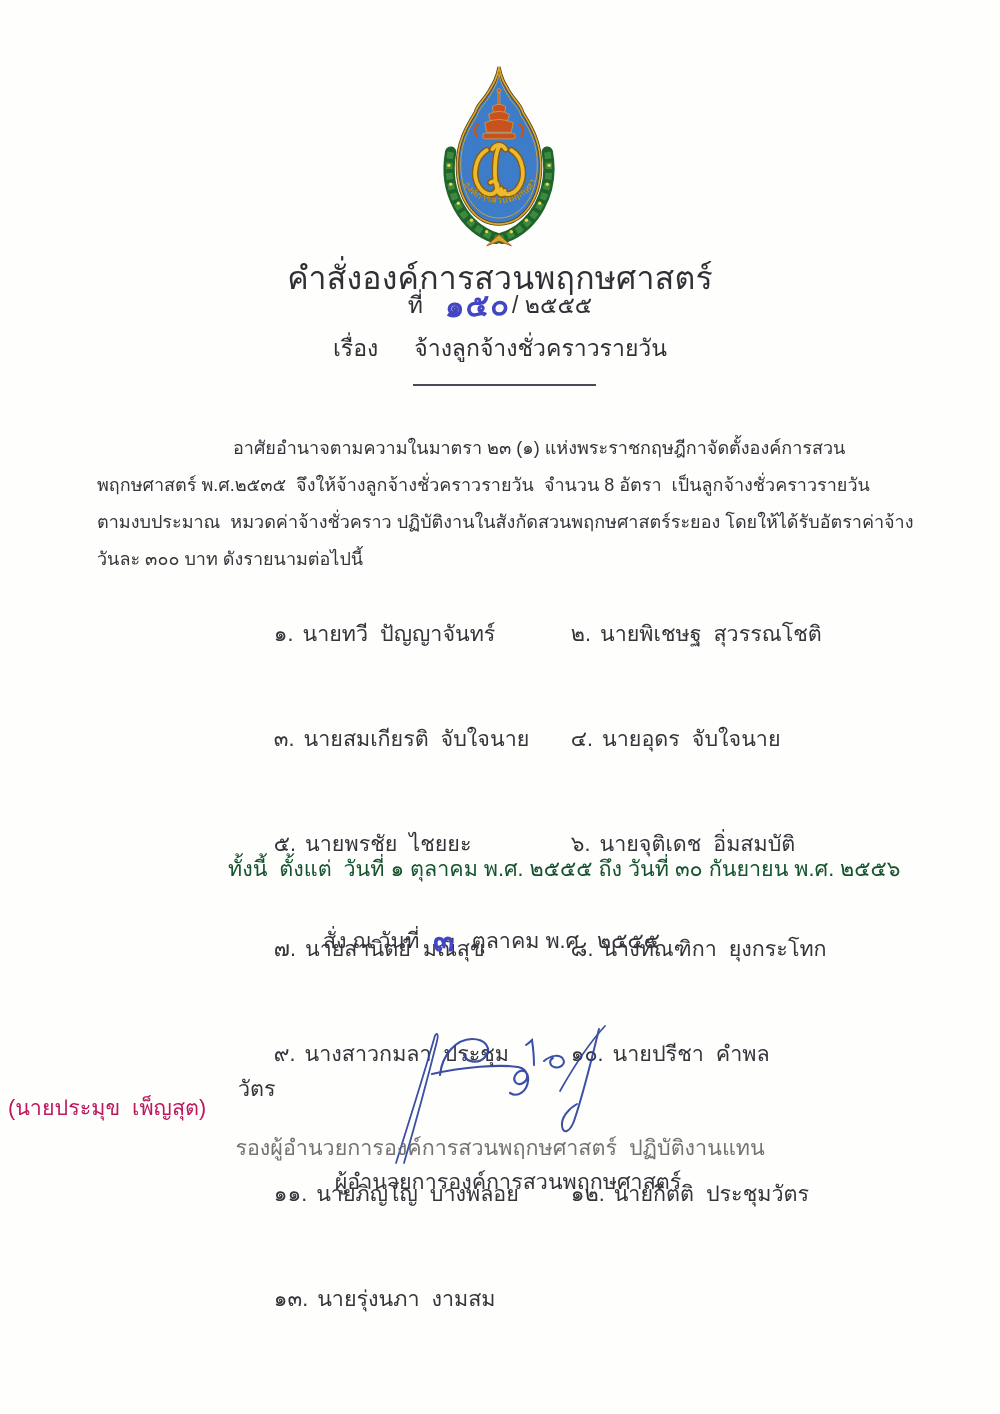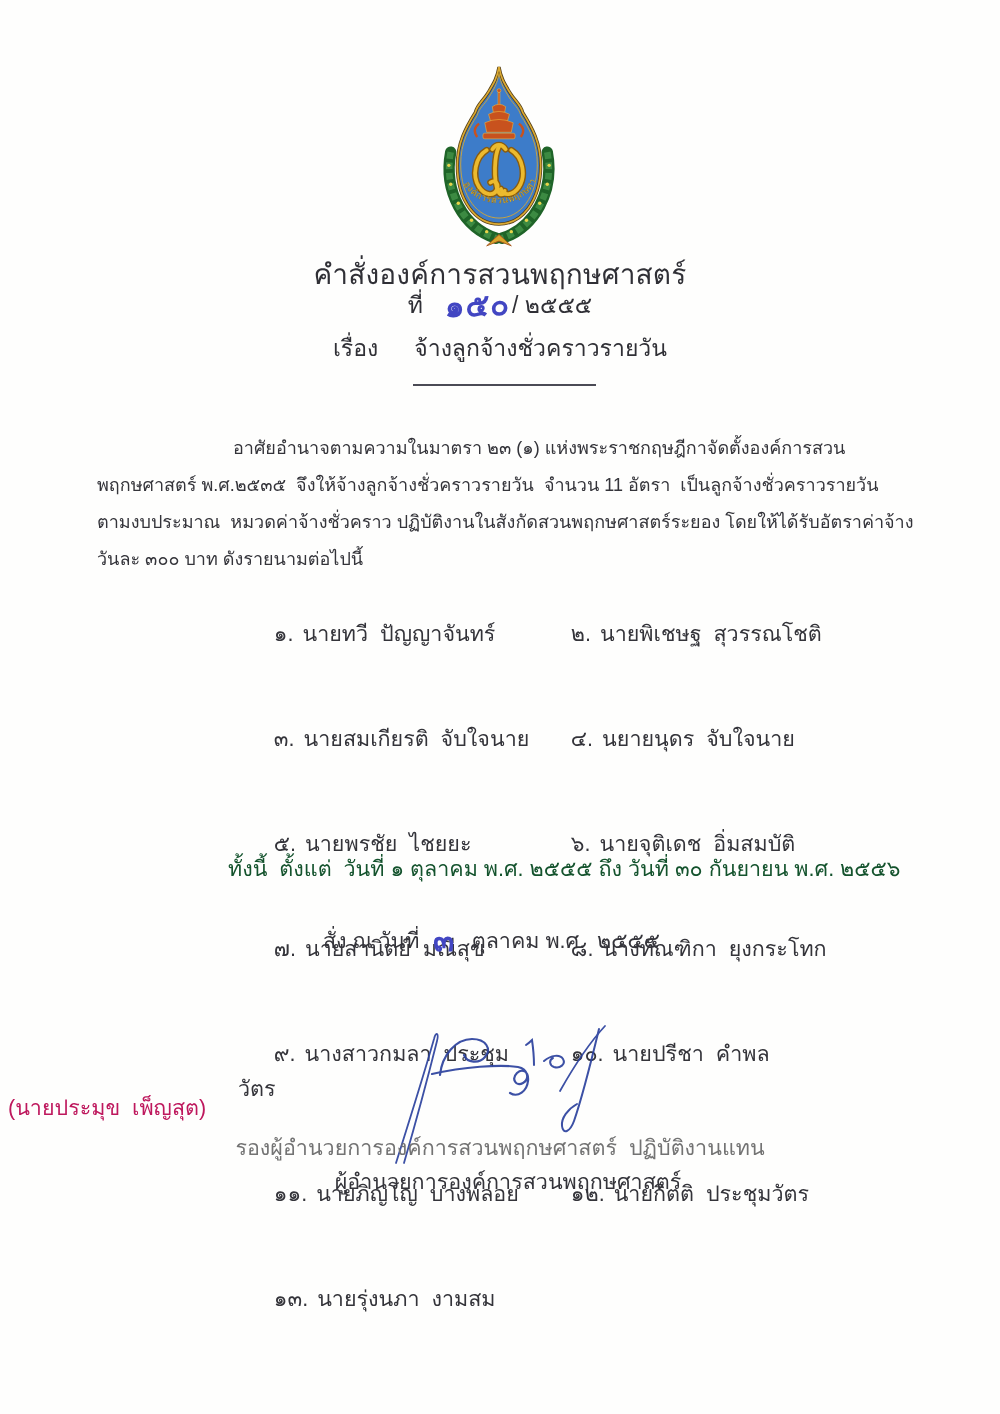--- a/index.html
+++ b/index.html
@@ -11,21 +11,21 @@
     -webkit-font-smoothing:antialiased;
   }
   .page{position:absolute;inset:0;background:#fefefd;overflow:hidden;}
   .t{white-space:pre-wrap;}
 
   
   .seal{position:absolute;left:428px;top:56px;width:142px;height:196px;}
 
   
   .doc-title{position:absolute;top:252px;left:0;width:100%;text-align:center;
-    font-size:28px;letter-spacing:.2px;color:#303036;}
+    font-size:32px;letter-spacing:.2px;color:#303036;}
   .doc-number{position:absolute;top:287px;left:0;width:100%;text-align:center;
     font-size:23px;color:#303036;}
   .doc-number .label{margin-right:22px;}
   .hand{color:#4246c2;font-size:31px;line-height:20px;display:inline-block;
     transform:rotate(-2deg) skewX(-3deg);letter-spacing:1px;vertical-align:-3px;
     font-weight:bold;}
   .doc-number .printed{margin-left:2px;}
   .doc-subject{position:absolute;top:330px;left:0;width:100%;text-align:center;
     font-size:23px;color:#303036;}
   .doc-subject .label{margin-right:36px;}
@@ -132,40 +132,40 @@
   </div>
 
   <div class="doc-subject">
     <span class="label t">เรื่อง</span><span class="t">จ้างลูกจ้างชั่วคราวรายวัน</span>
   </div>
 
   <div class="rule"></div>
 
   <div class="paragraph">
       <div class="pline indent">อาศัยอำนาจตามความในมาตรา ๒๓ (๑) แห่งพระราชกฤษฎีกาจัดตั้งองค์การสวน</div>
-      <div class="pline">พฤกษศาสตร์ พ.ศ.๒๕๓๕  จึงให้จ้างลูกจ้างชั่วคราวรายวัน  จำนวน 11 อัตรา  เป็นลูกจ้างชั่วคราวรายวัน</div>
+      <div class="pline">พฤกษศาสตร์ พ.ศ.๒๕๓๕  จึงให้จ้างลูกจ้างชั่วคราวรายวัน  จำนวน 8 อัตรา  เป็นลูกจ้างชั่วคราวรายวัน</div>
       <div class="pline">ตามงบประมาณ  หมวดค่าจ้างชั่วคราว ปฏิบัติงานในสังกัดสวนพฤกษศาสตร์ระยอง โดยให้ได้รับอัตราค่าจ้าง</div>
       <div class="pline">วันละ ๓๐๐ บาท ดังรายนามต่อไปนี้</div>
     </div>
 
   <div class="name-list">
     <div class="employee">
       <span class="num t">๑.</span><span class="nm t">นายทวี  ปัญญาจันทร์</span>
     </div>
 
     <div class="employee">
       <span class="num t">๒.</span><span class="nm t">นายพิเชษฐ  สุวรรณโชติ</span>
     </div>
 
     <div class="employee">
       <span class="num t">๓.</span><span class="nm t">นายสมเกียรติ  จับใจนาย</span>
     </div>
 
     <div class="employee">
-      <span class="num t">๔.</span><span class="nm t">นยายนุดร  จับใจนาย</span>
+      <span class="num t">๔.</span><span class="nm t">นายอุดร  จับใจนาย</span>
     </div>
 
     <div class="employee">
       <span class="num t">๕.</span><span class="nm t">นายพรชัย  ไชยยะ</span>
     </div>
 
     <div class="employee">
       <span class="num t">๖.</span><span class="nm t">นายจุติเดช  อิ่มสมบัติ</span>
     </div>
 

